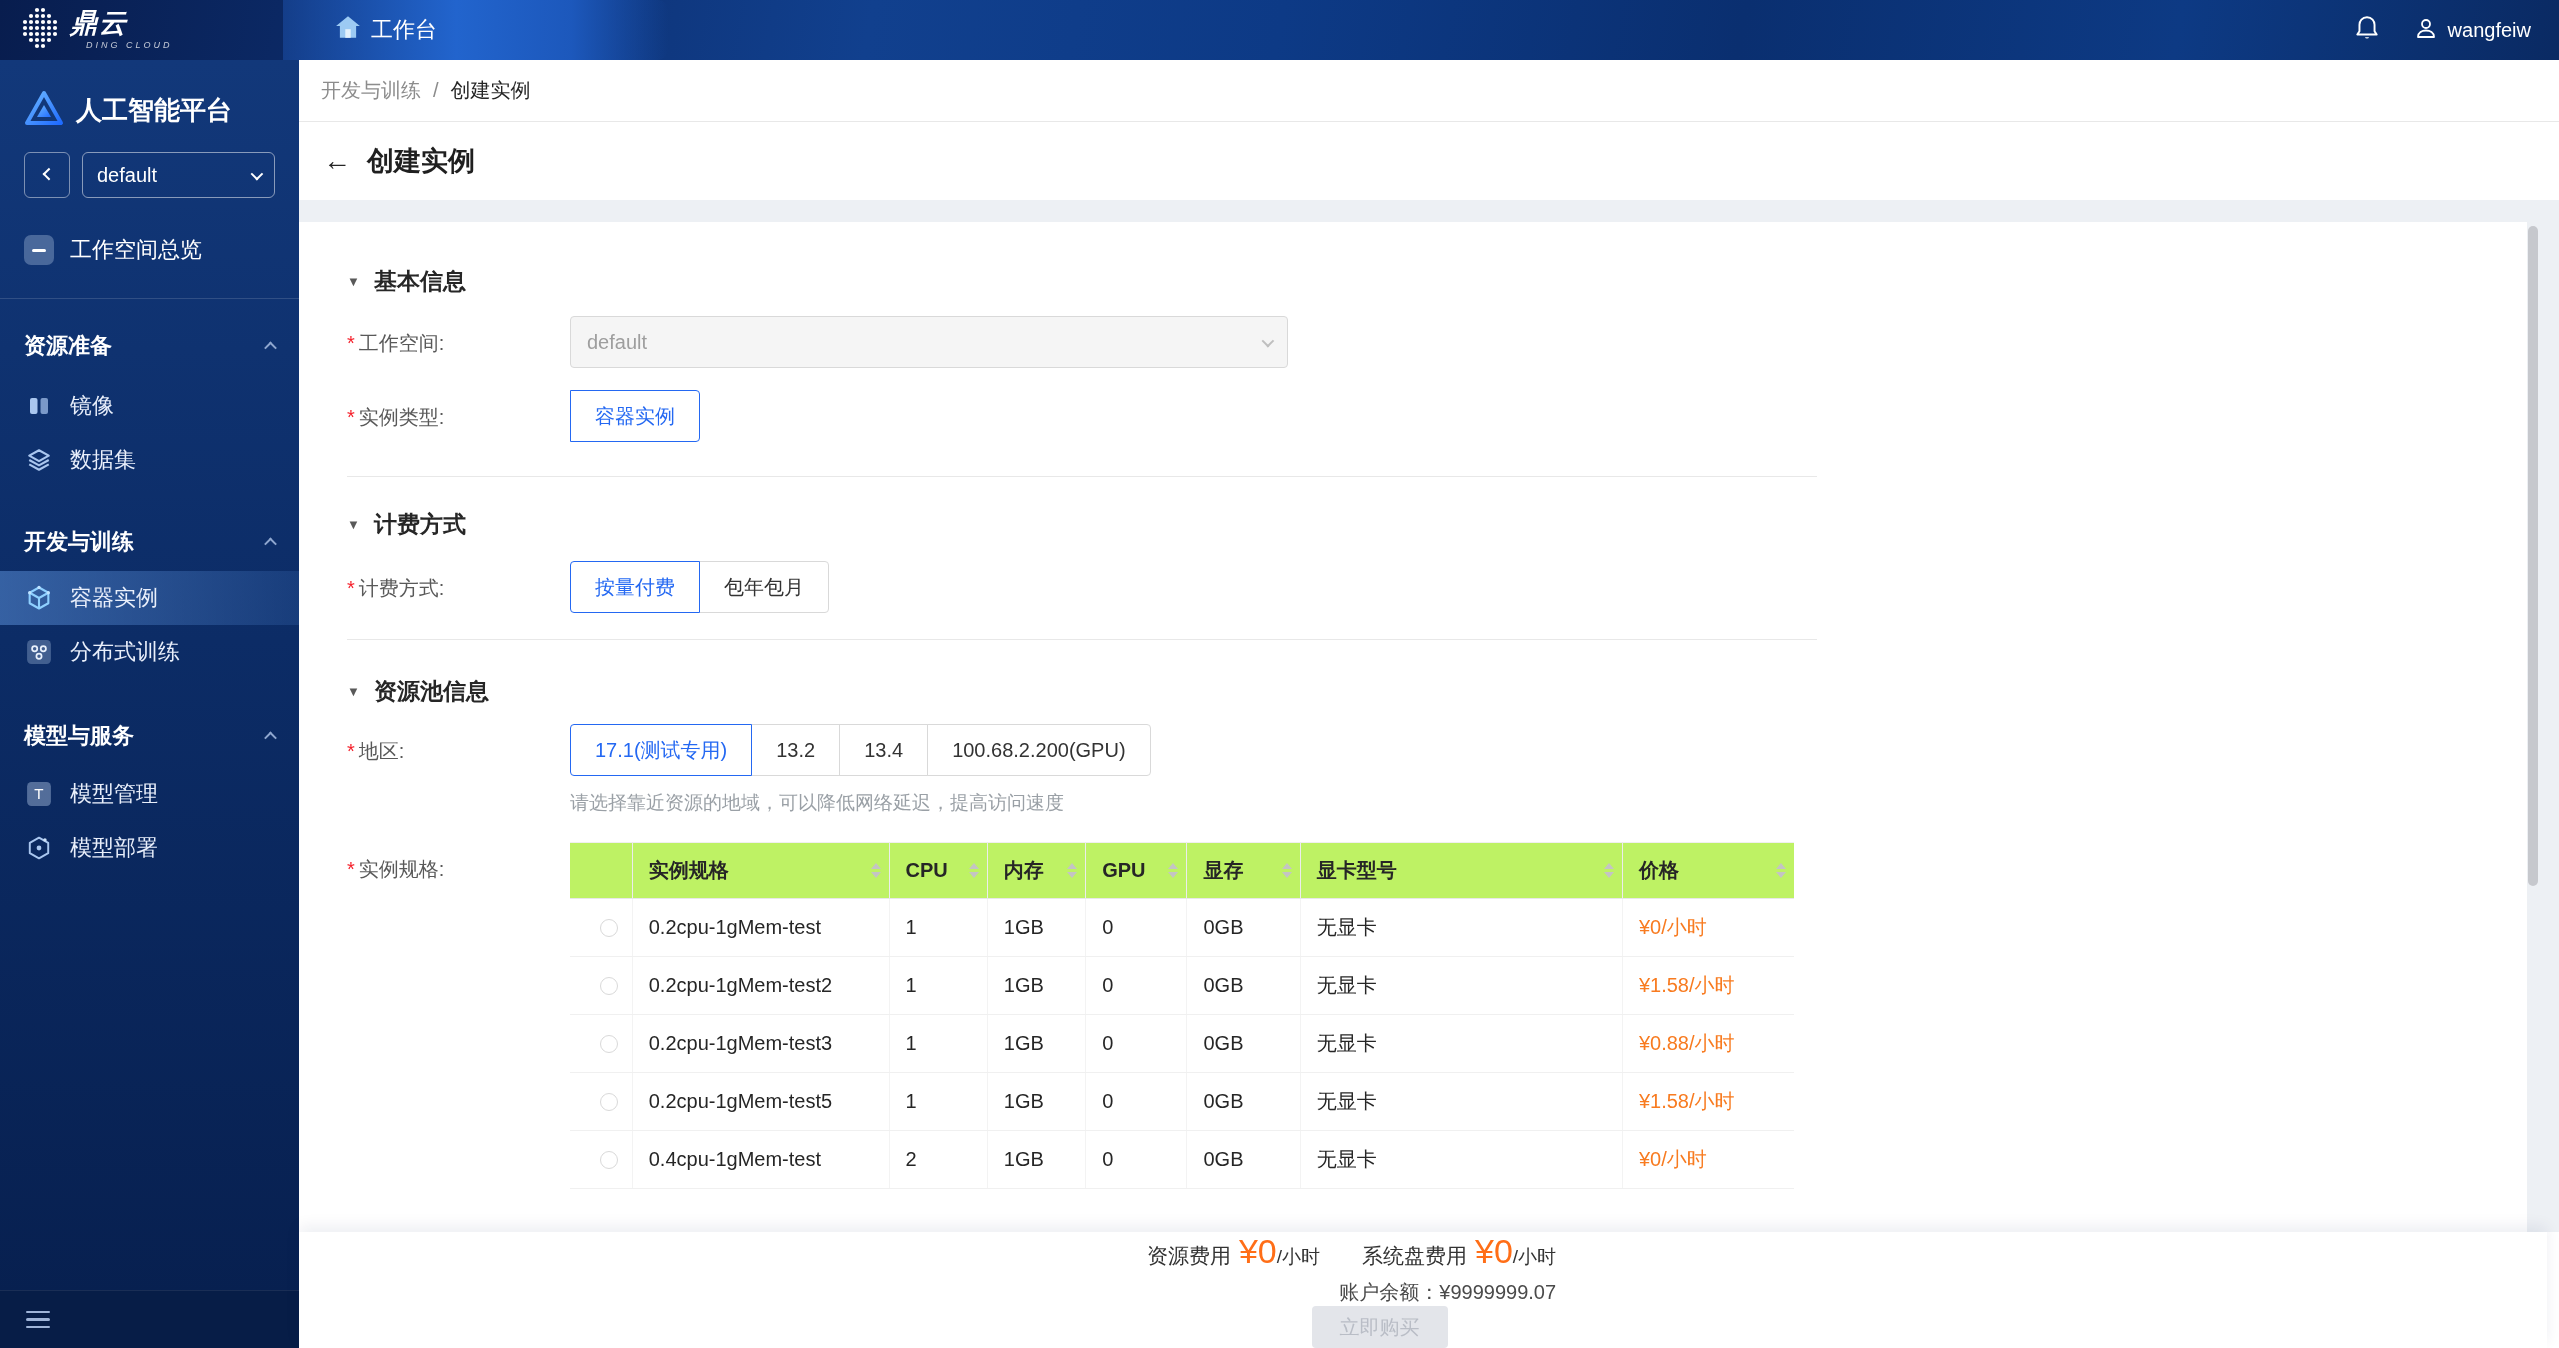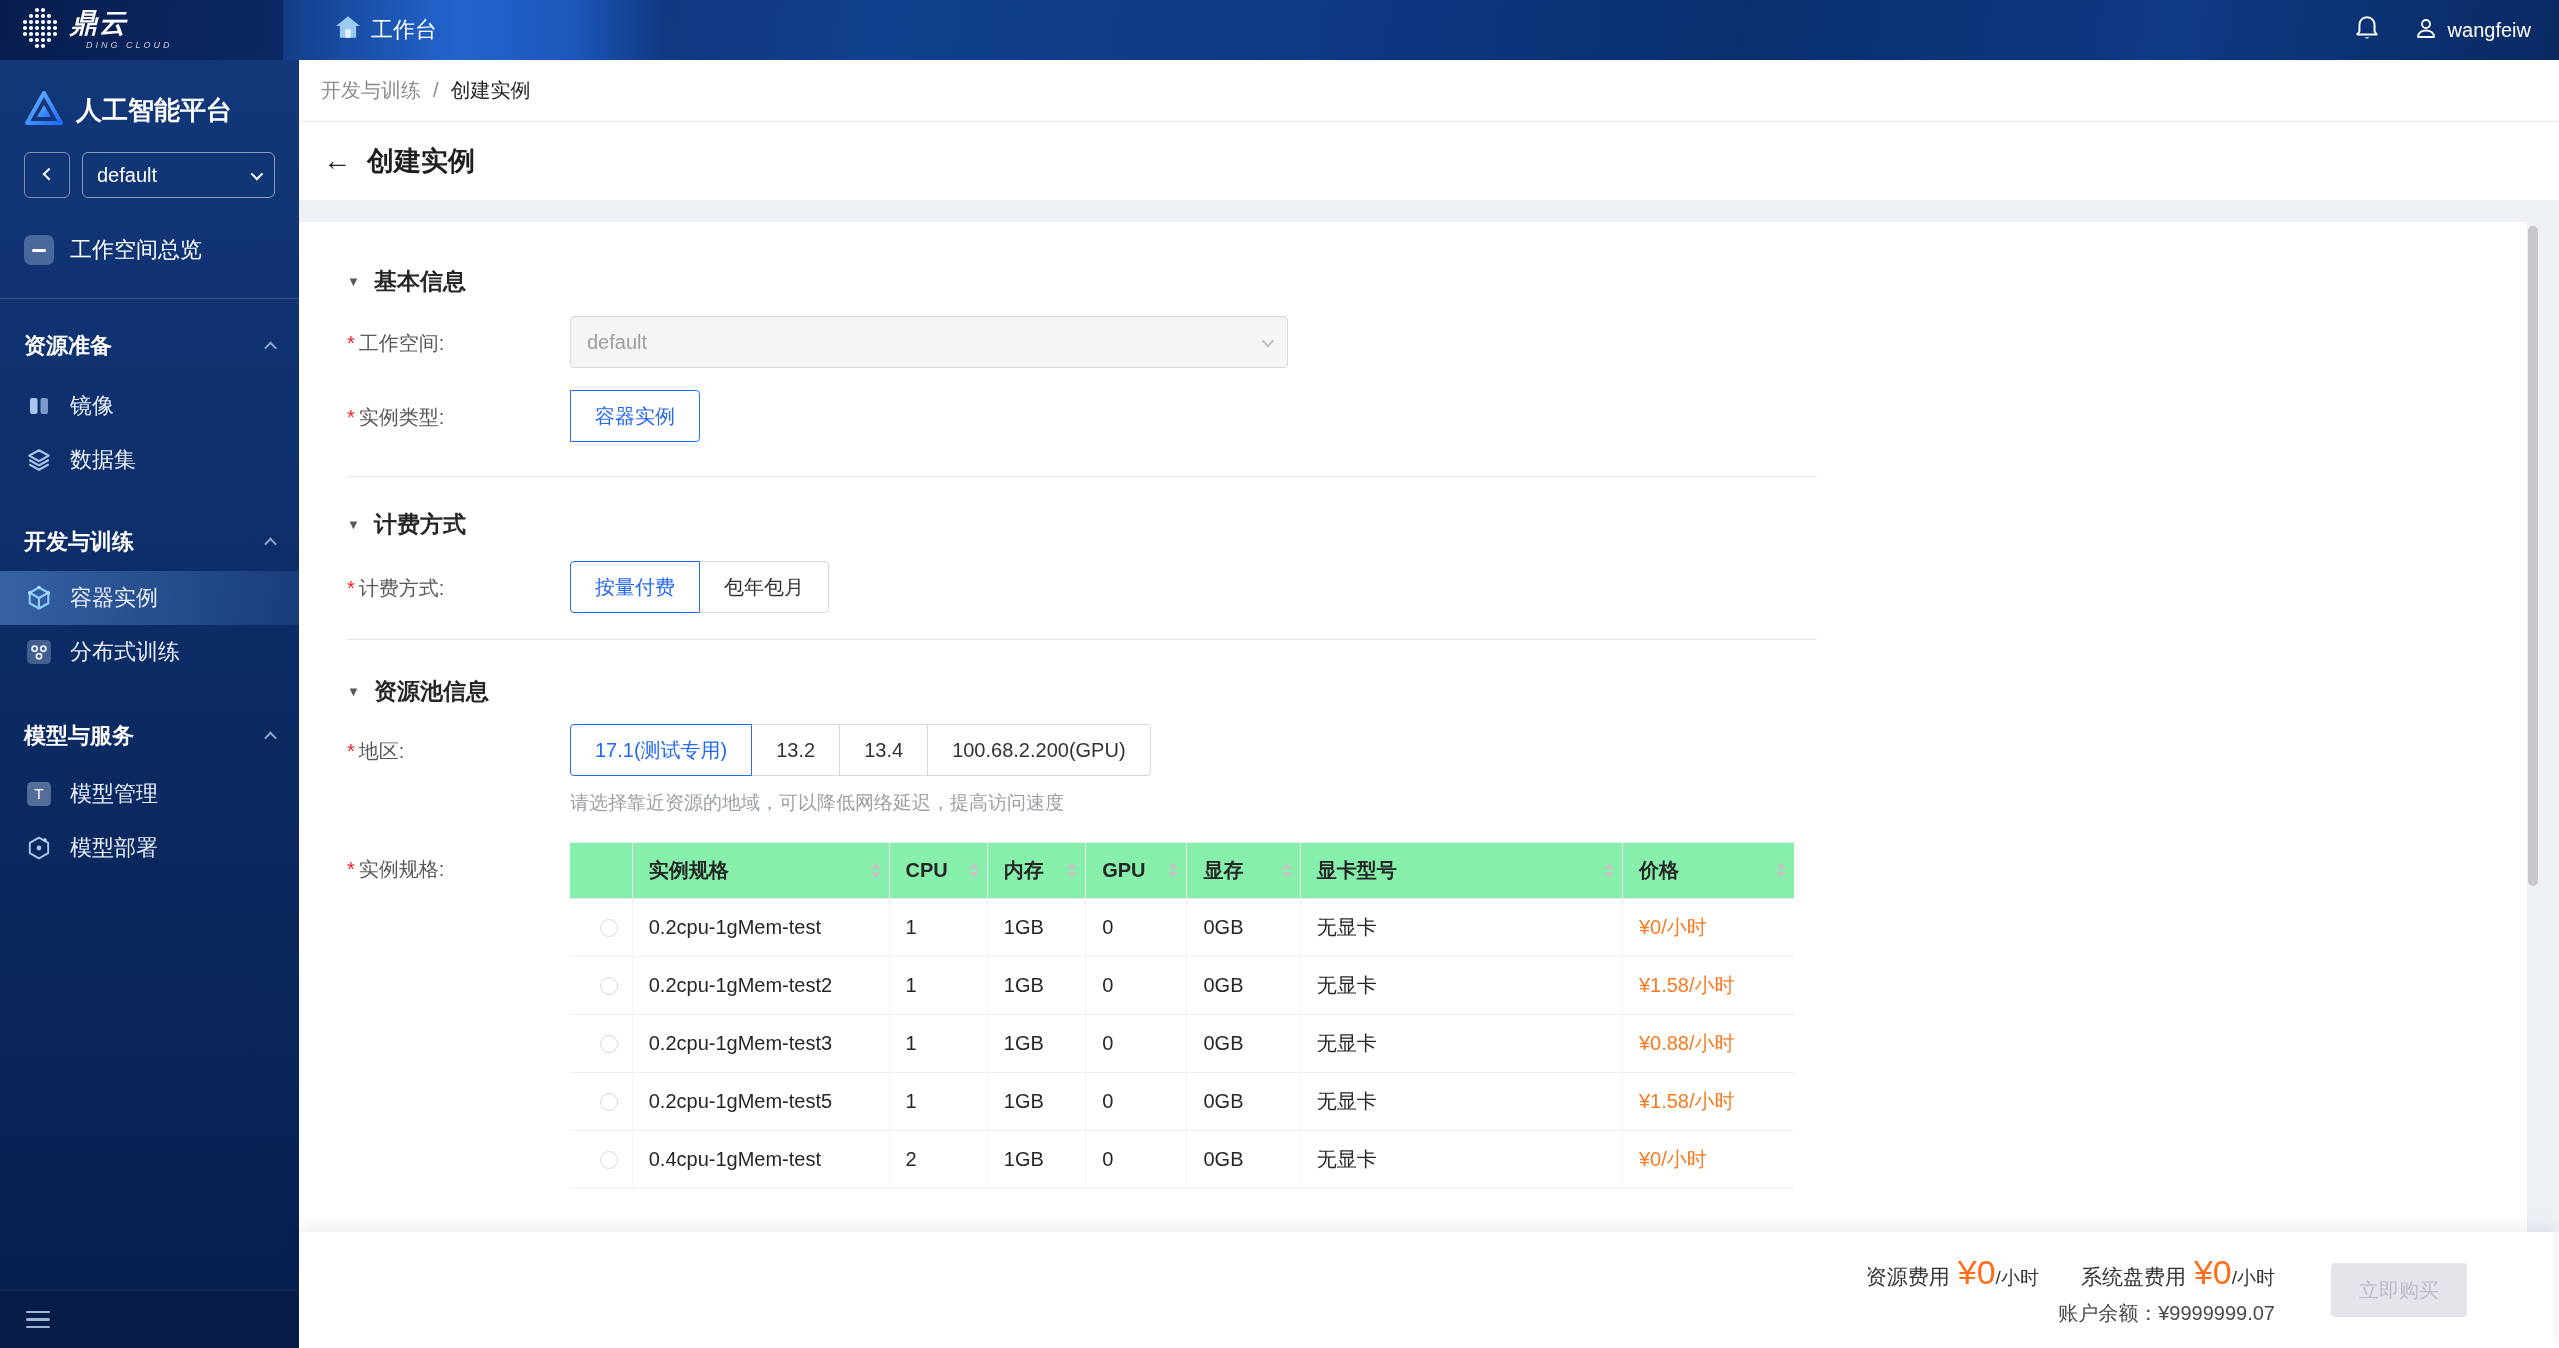--- a/index.html
+++ b/index.html
@@ -100,42 +100,42 @@
   .opt-btn { height:52px; padding:0 24px; background:#fff; border:1px solid #d9d9d9;
     font-size:20px; color:#333; display:flex; align-items:center; cursor:pointer; margin-left:-1px; position:relative; }
   .btn-group .opt-btn:first-child { margin-left:0; border-radius:4px 0 0 4px; }
   .btn-group .opt-btn:last-child { border-radius:0 4px 4px 0; }
   .opt-btn.single { border-radius:4px; }
   .opt-btn.selected { border-color:#2468f2; color:#2468f2; z-index:1; }
   .hint { margin-top:14px; font-size:19px; color:#9aa0a6; }
 
   
   table.spec { border-collapse:collapse; width:1224px; border-top:1px solid #f0f0f0; }
-  .spec th { height:56px; background:#86efac; font-size:20px; font-weight:bold; color:#262626;
+  .spec th { height:56px; background:#bef264; font-size:20px; font-weight:bold; color:#262626;
     text-align:left; padding-left:16px; border-bottom:1px solid #e8e8e8; border-right:1px solid #ececec; }
   .spec th:last-child { border-right:none; }
   .spec td { height:58px; font-size:20px; color:#262626; padding-left:16px;
     border-bottom:1px solid #f0f0f0; border-right:1px solid #f3f3f3; background:#fff; }
   .spec td:last-child { border-right:none; }
   .th-inner { display:flex; align-items:center; justify-content:space-between; padding-right:8px; }
   .sorter { display:inline-flex; flex-direction:column; margin-left:10px; }
   .caret-up { width:0; height:0; border-left:5px solid transparent; border-right:5px solid transparent;
     border-bottom:6px solid #c4c4c4; margin-bottom:3px; }
   .caret-down { width:0; height:0; border-left:5px solid transparent; border-right:5px solid transparent;
     border-top:6px solid #c4c4c4; }
   .radio { width:18px; height:18px; border:1px solid #d9d9d9; border-radius:50%; background:#fff; margin:0 auto; cursor:pointer; }
   .col-radio { width:62px; }
   .col-spec { width:256px; } .col-cpu { width:98px; } .col-mem { width:98px; }
   .col-gpu { width:101px; } .col-vram { width:113px; } .col-card { width:321px; } .col-price { width:171px; }
   td.price { color:#f87b20; }
 
   
-  .fee-bar { position:absolute; left:0; right:5px; bottom:0; height:116px; background:#fff;
+  .fee-bar { position:absolute; left:0; right:12px; bottom:0; height:116px; background:#fff;
     box-shadow:0 -6px 14px rgba(15,35,80,0.07); z-index:6;
-    display:flex; align-items:center; justify-content:flex-end; padding-right:87px; }
+    display:flex; align-items:center; justify-content:flex-end; padding-right:87px;flex-direction:column; }
   .fee-col { display:flex; flex-direction:column; align-items:flex-end; gap:8px; margin-right:56px; }
   .fee-row { display:flex; align-items:baseline; }
   .fee-group { display:flex; align-items:baseline; }
   .fee-group + .fee-group { margin-left:42px; }
   .fee-label { font-size:21px; color:#333; margin-right:8px; }
   .fee-value { font-size:34px; color:#ff6e17; }
   .fee-unit { font-size:19px; color:#333; }
   .balance { font-size:20px; color:#4a4a4a; }
   .buy-btn { width:136px; height:54px; border:none; border-radius:4px; background:#e3e5ea;
     color:#b9bdc6; font-size:20px; cursor:not-allowed;

